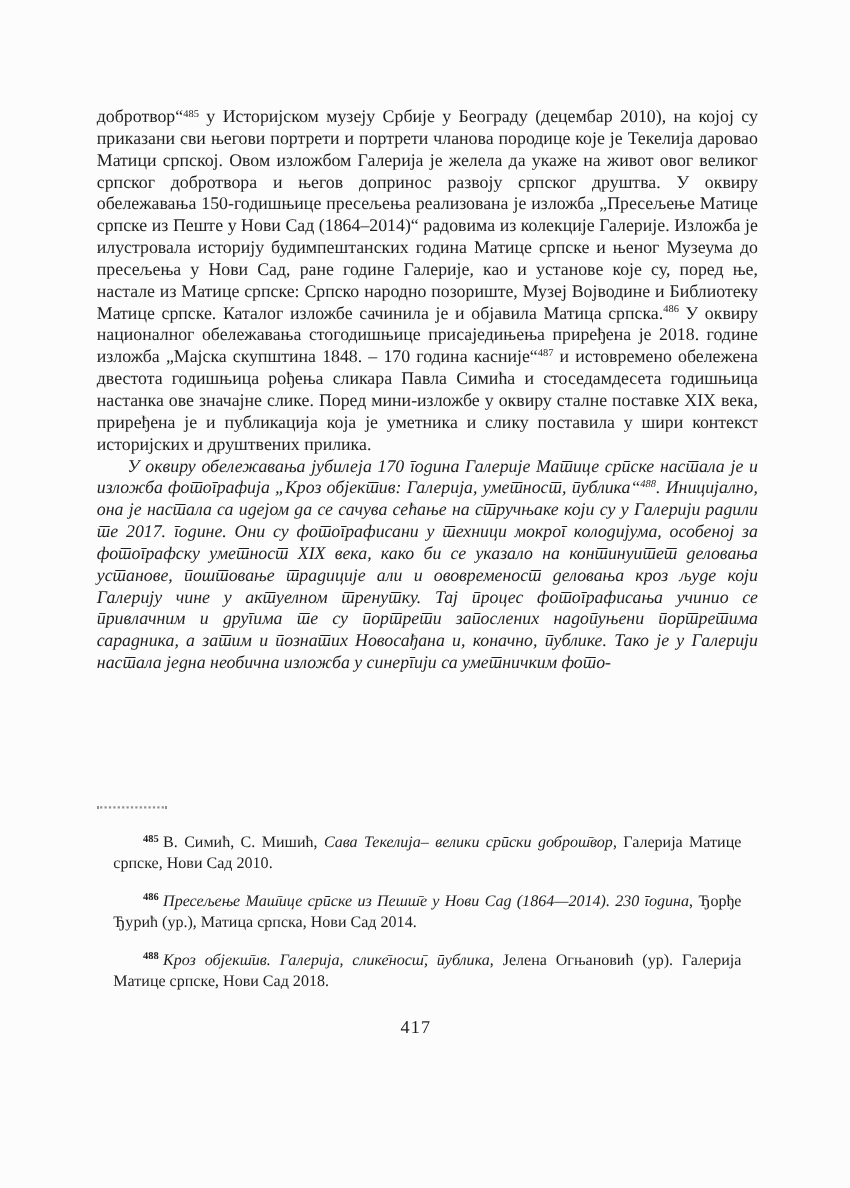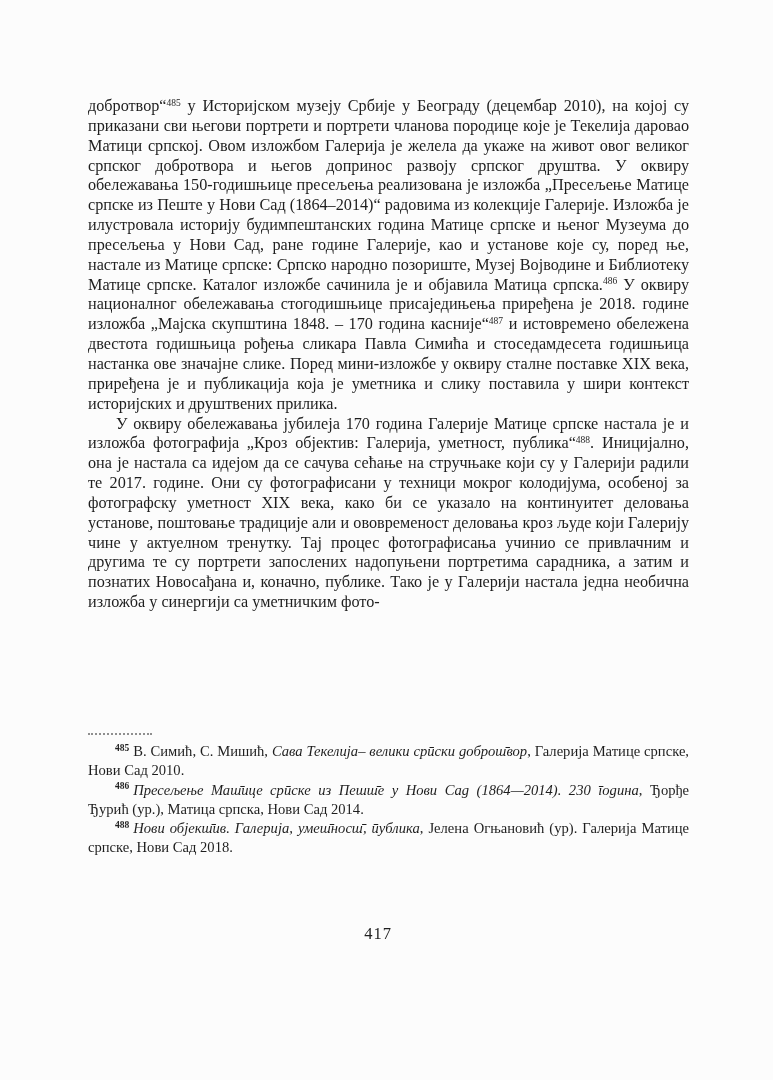--- a/index.html
+++ b/index.html
@@ -27,20 +27,21 @@
     font-size: 16.2px;
     line-height: 19.85px;
     text-align: justify;
     text-justify: inter-word;
   }
   .body-text p {
     margin: 0;
   }
   .body-text p.indent {
     text-indent: 28px;
+    font-style: italic;
   }
   sup.ref {
     font-size: 9.5px;
     line-height: 0;
     vertical-align: baseline;
     position: relative;
     top: -0.55em;
   }
   .fn-separator {
     position: absolute;
@@ -54,21 +55,21 @@
     position: absolute;
     left: 88px;
     top: 742px;
     width: 601px;
     font-size: 14.6px;
     line-height: 19.25px;
     text-align: justify;
     text-justify: inter-word;
   }
   .footnotes p {
-    margin: 0;
+    margin: 15px;
     text-indent: 27px;
   }
   .footnotes sup.fn-marker {
     font-weight: bold;
     font-size: 9.5px;
     line-height: 0;
     vertical-align: baseline;
     position: relative;
     top: -0.55em;
     margin-right: 4px;
@@ -99,19 +100,19 @@
   <div class="fn-separator"></div>
 
   <div class="footnotes">
     <p>
       <sup class="fn-marker">485</sup><span>В. Симић, С. Мишић, <i>Сава Текелија– велики срūски доброш̄вор</i>, Галерија Матице српске, Нови Сад 2010.</span>
     </p>
     <p>
       <sup class="fn-marker">486</sup><span><i>Пресељење Маш̄ице срūске из Пешш̄е у Нови Сад (1864—2014). 230 īодина</i>, Ђорђе Ђурић (ур.), Матица српска, Нови Сад 2014.</span>
     </p>
     <p>
-      <sup class="fn-marker">488</sup><span><i>Нови објекш̄ив. Галерија, умеш̄носш̄, ūублика</i>, Јелена Огњановић (ур). Галерија Матице српске, Нови Сад 2018.</span>
+      <sup class="fn-marker">488</sup><span><i>Кроз објекш̄ив. Галерија, слике̄носш̄, ūублика</i>, Јелена Огњановић (ур). Галерија Матице српске, Нови Сад 2018.</span>
     </p>
   </div>
 
   <div class="page-number">417</div>
 
 </div>
 
 </body></html>

